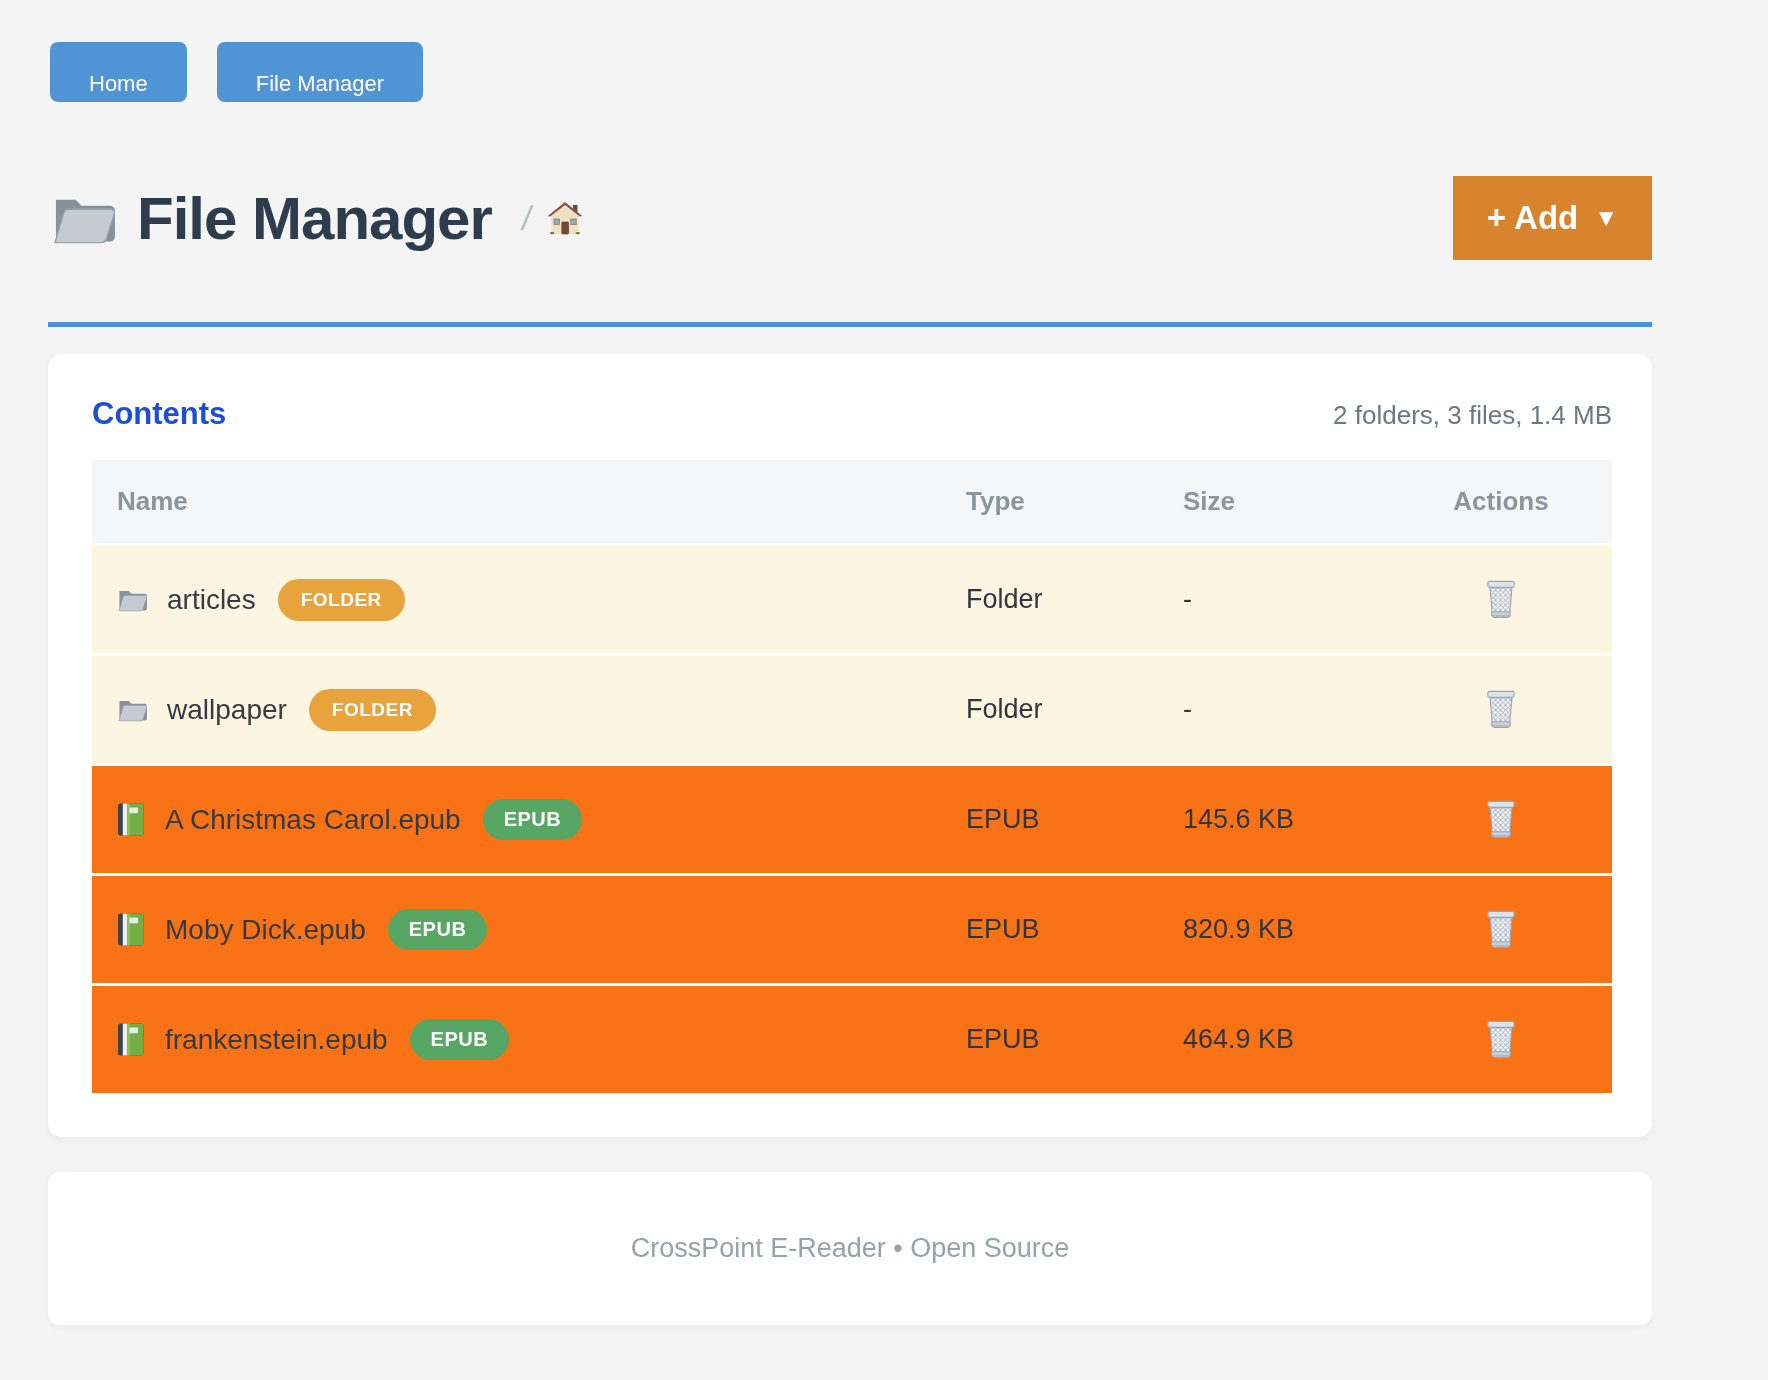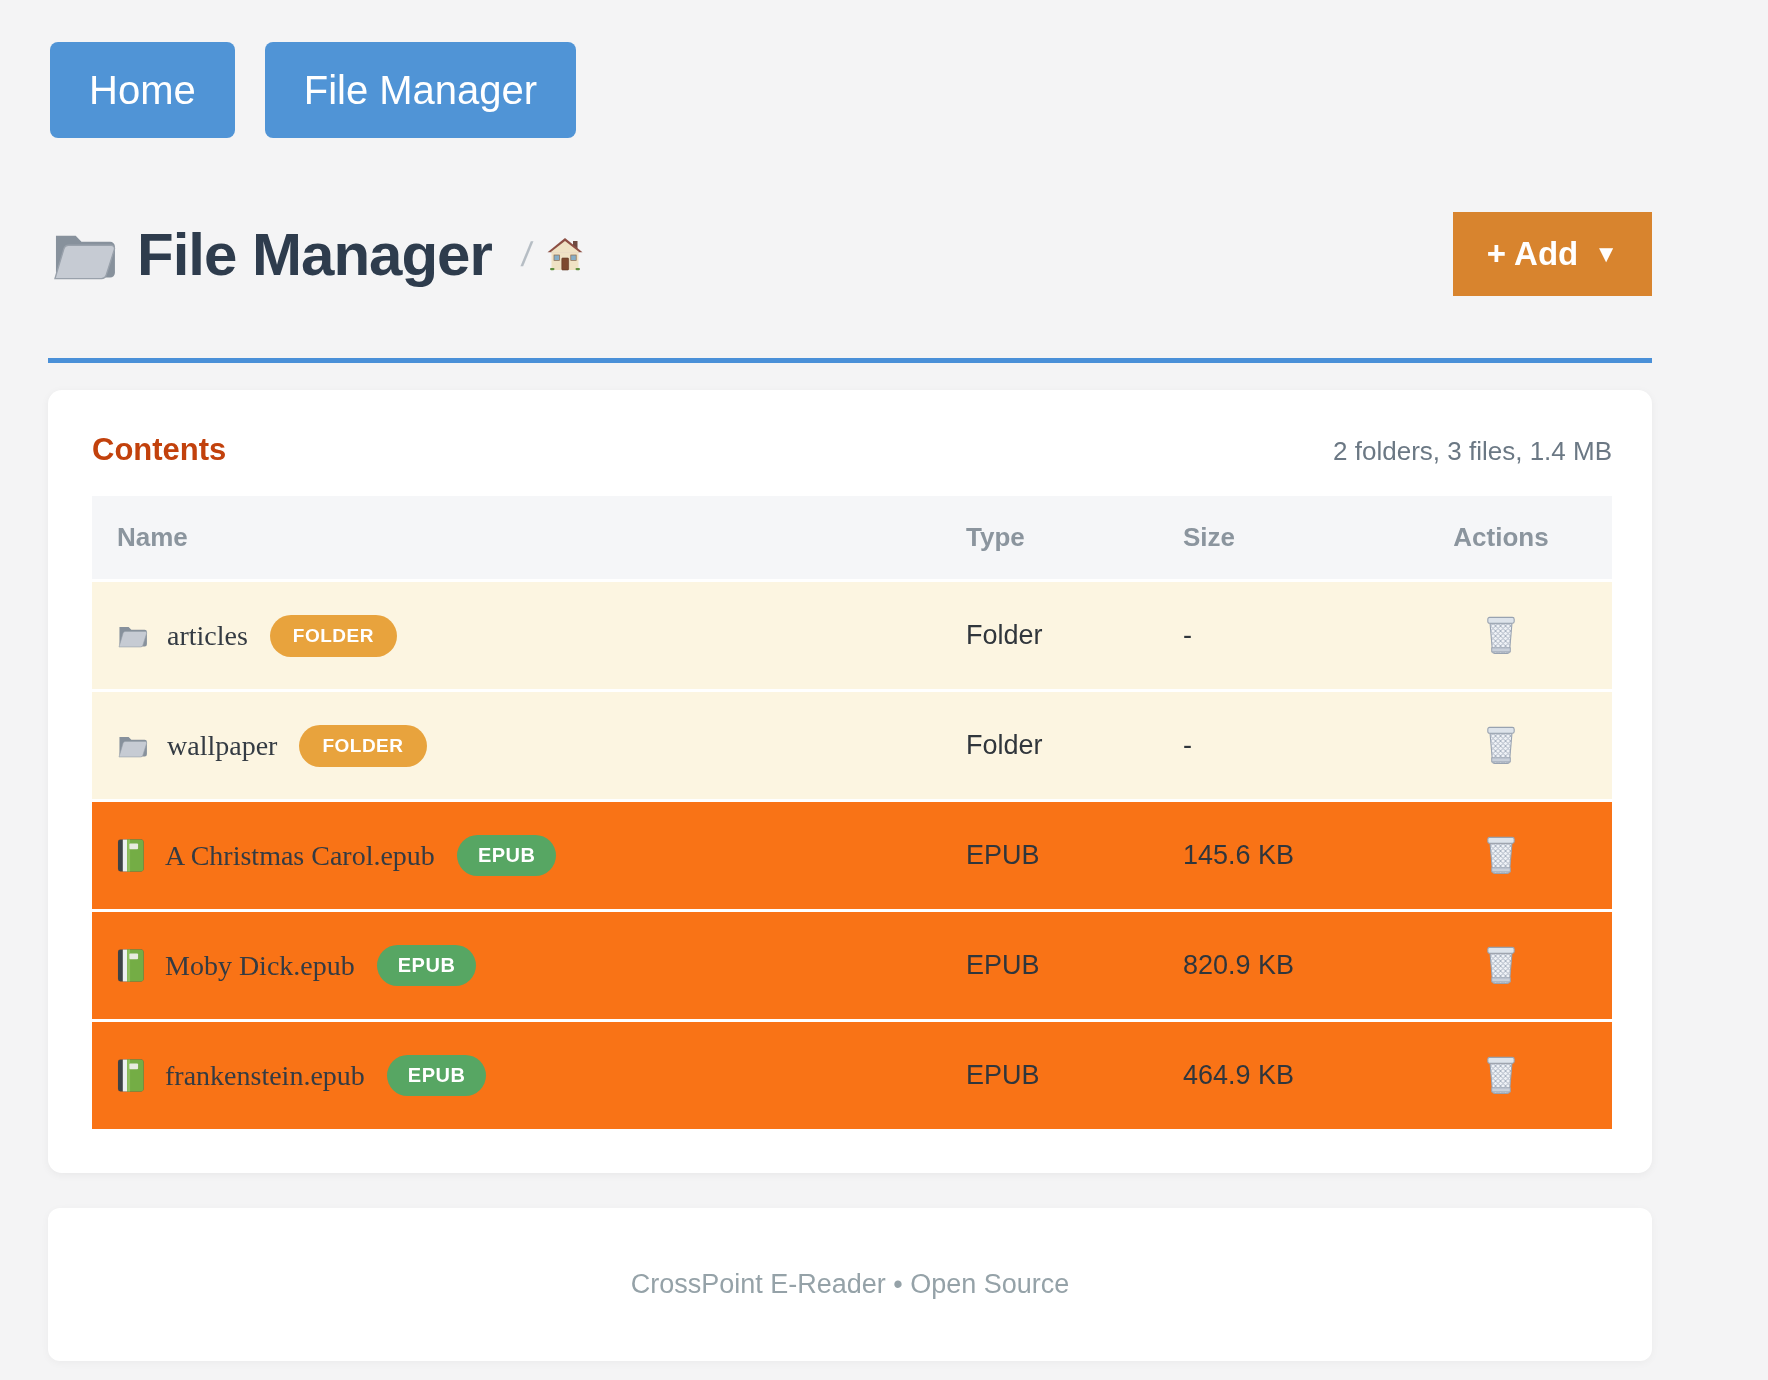--- a/index.html
+++ b/index.html
@@ -7,25 +7,25 @@
   body {
     background: #f4f4f5;
     font-family: "Liberation Sans", sans-serif;
     overflow: hidden;
   }
   .container { width: 1604px; margin-left: 48px; }
 
   
   .nav { display: flex; gap: 30px; padding-top: 42px; margin-left: 2px; }
   .nav-btn {
-    height: 96px; padding: 4px 39px;
+    height: 60px; padding: 4px 39px;
     background: #5094d6; color: #ffffff;
     border: none; border-radius: 8px;
     font-family: "Liberation Sans", sans-serif;
-    font-size: 40px; line-height: 75px; cursor: pointer;
+    font-size: 22px; line-height: 75px; cursor: pointer;
   }
 
   
   .header-row { display: flex; align-items: center; margin-top: 74px; height: 84px; }
   .title-icon { width: 66px; height: 58px; margin-left: 3px; }
   .page-title { font-size: 60px; font-weight: 700; color: #2e3c4d; letter-spacing: -1px; margin-left: 20px; }
   .crumb-sep { font-size: 34px; color: #b6bdc4; margin-left: 30px; font-weight: 400; transform: skewX(-8deg); }
   .house { width: 36px; height: 35px; margin-left: 16px; cursor: pointer; }
   .add-btn {
     margin-left: auto; height: 84px; padding: 0 34px;
@@ -38,41 +38,41 @@
 
   .rule { height: 5px; background: #4a90d8; margin-top: 62px; }
 
   
   .card {
     background: #ffffff; border-radius: 14px;
     margin-top: 27px; padding: 42px 40px 44px 44px;
     box-shadow: 0 2px 8px rgba(0,0,0,0.05);
   }
   .card-head { display: flex; align-items: baseline; margin-bottom: 28px; }
-  .card-title { font-size: 31px; font-weight: 700; color: #c2410c; }
+  .card-title { font-size: 31px; font-weight: 700; color: #1d4ed8; }
   .card-summary { margin-left: auto; font-size: 26px; color: #6b7884; }
 
   table { width: 1520px; border-collapse: separate; border-spacing: 0; table-layout: fixed; }
   col.c-name { width: 874px; } col.c-type { width: 217px; }
   col.c-size { width: 207px; } col.c-actions { width: 222px; }
   thead th {
     background: #f5f6f8; height: 83px;
     font-size: 26px; font-weight: 700; color: #8b959e;
     text-align: left; vertical-align: middle;
   }
   thead th.first { padding-left: 25px; }
   thead th.center { text-align: center; }
   tbody td { height: 110px; vertical-align: middle; border-top: 3px solid #ffffff; font-size: 27px; color: #30363c; }
   tr.row-folder td { background: #fcf5e1; }
   tr.row-epub td { background: #f97316; }
   .name-cell { display: flex; align-items: center; padding-left: 25px; }
   .row-icon { flex: 0 0 auto; margin-right: 19px; }
   .icon-folder-sm { width: 31px; height: 27px; }
   .icon-book-sm { width: 29px; height: 35px; }
-  .file-name { font-size: 28px; color: #343b43; cursor: pointer; font-family: Liberation Serif, serif; }
+  .file-name { font-size: 28px; color: #343b43; cursor: pointer; }
   .badge {
     display: inline-block; margin-left: 22px; border-radius: 999px;
     color: #ffffff; font-weight: 700; letter-spacing: 0.5px;
   }
   .badge-folder { background: #e8a33d; font-size: 19px; padding: 10px 23px; }
   .badge-epub  { background: #57a663; font-size: 20px; padding: 9px 21px; }
   .actions-cell { text-align: center; }
   .trash-btn { background: none; border: none; cursor: pointer; padding: 0; }
   .trash-svg { width: 36px; height: 40px; display: inline-block; vertical-align: middle; }
 

